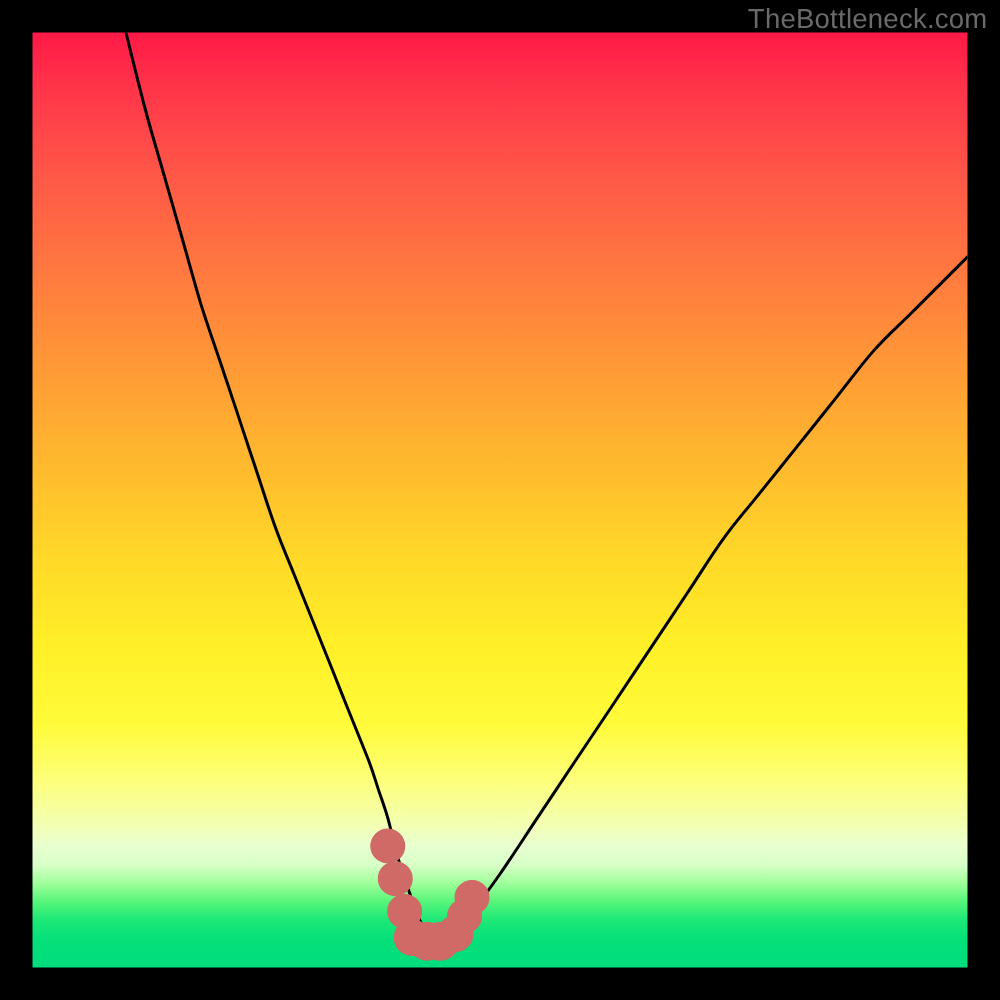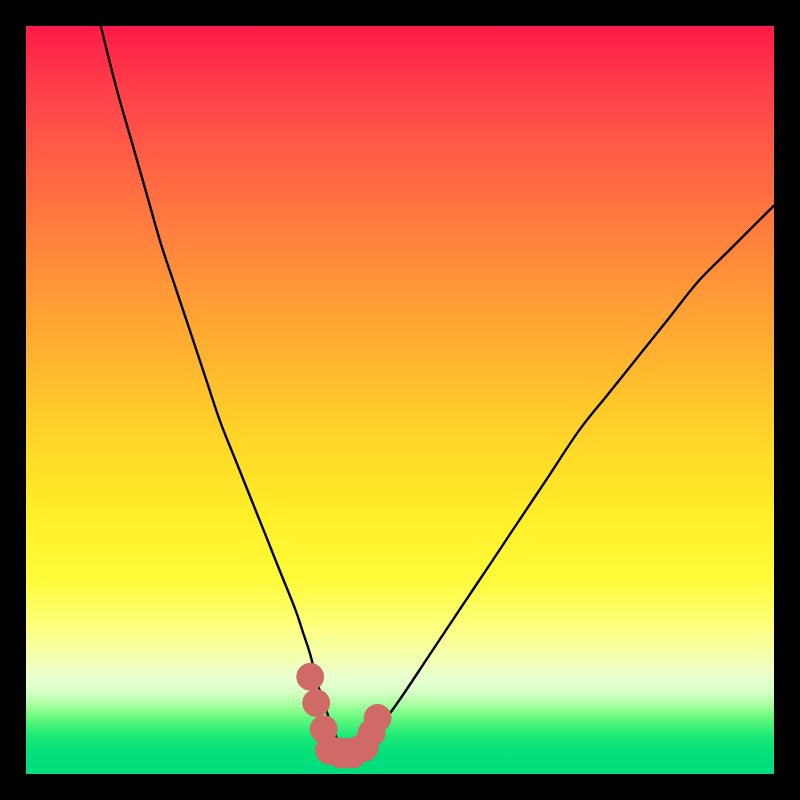--- a/index.html
+++ b/index.html
@@ -59,20 +59,21 @@
     left: 0;
     top: 0;
     width: 748px;
     height: 748px;
   }
 </style>
 </head>
 <body>
 
 <div class="frame">
+  <div class="watermark">TheBottleneck.com</div>
   <div class="plot">
     <svg class="curve" viewBox="0 0 748 748" preserveAspectRatio="none">
       <path id="curve-path" fill="none" stroke="#000000" stroke-width="2.4" stroke-linecap="round" d="M 74.8 0.0 C 77.5 10.8, 84.4 39.6, 89.8 59.8 C 95.1 80.0, 99.3 93.4, 104.7 112.2 C 110.1 131.0, 114.3 145.7, 119.7 164.6 C 125.1 183.4, 129.3 199.4, 134.6 216.9 C 140.0 234.4, 144.2 245.6, 149.6 261.8 C 155.0 278.0, 159.2 290.5, 164.6 306.7 C 169.9 322.8, 174.1 335.4, 179.5 351.6 C 184.9 367.7, 189.1 381.6, 194.5 396.4 C 199.9 411.3, 204.1 420.4, 209.4 433.8 C 214.8 447.3, 219.0 457.8, 224.4 471.2 C 229.8 484.7, 234.0 495.2, 239.4 508.6 C 244.7 522.1, 248.9 532.6, 254.3 546.0 C 259.7 559.5, 265.2 572.7, 269.3 583.4 C 273.3 594.2, 274.1 597.8, 276.8 605.9 C 279.5 614.0, 281.5 618.9, 284.2 628.3 C 286.9 637.7, 289.0 648.8, 291.7 658.2 C 294.4 667.7, 296.5 672.6, 299.2 680.7 C 301.9 688.8, 304.0 696.4, 306.7 703.1 C 309.4 709.9, 311.5 714.0, 314.2 718.1 C 316.9 722.1, 318.9 724.2, 321.6 725.6 C 324.3 726.9, 326.4 726.9, 329.1 725.6 C 331.8 724.2, 332.6 722.1, 336.6 718.1 C 340.6 714.0, 344.8 711.2, 351.6 703.1 C 358.3 695.0, 364.6 686.7, 374.0 673.2 C 383.4 659.7, 393.1 644.5, 403.9 628.3 C 414.7 612.2, 423.1 599.6, 433.8 583.4 C 444.6 567.3, 453.0 554.7, 463.8 538.6 C 474.5 522.4, 482.9 509.8, 493.7 493.7 C 504.5 477.5, 512.8 465.0, 523.6 448.8 C 534.4 432.6, 542.7 418.7, 553.5 403.9 C 564.3 389.1, 572.7 380.0, 583.4 366.5 C 594.2 353.1, 602.6 342.6, 613.4 329.1 C 624.1 315.7, 632.5 305.2, 643.3 291.7 C 654.1 278.3, 662.4 266.4, 673.2 254.3 C 684.0 242.2, 692.3 235.2, 703.1 224.4 C 713.9 213.6, 725.0 202.6, 733.0 194.5 C 741.1 186.4, 745.3 182.2, 748.0 179.5"></path>
       <g id="marker-group">
           <circle cx="284.2" cy="650.8" r="13.5" fill="#cf6a66" stroke="#cf6a66"></circle>
           <circle cx="290.2" cy="676.9" r="13.5" fill="#cf6a66" stroke="#cf6a66"></circle>
           <circle cx="297.7" cy="703.1" r="13.5" fill="#cf6a66" stroke="#cf6a66"></circle>
           <circle cx="303.7" cy="724.1" r="14.2" fill="#cf6a66" stroke="#cf6a66"></circle>
           <circle cx="315.7" cy="727.1" r="15.0" fill="#cf6a66" stroke="#cf6a66"></circle>
           <circle cx="326.1" cy="727.1" r="15.0" fill="#cf6a66" stroke="#cf6a66"></circle>

